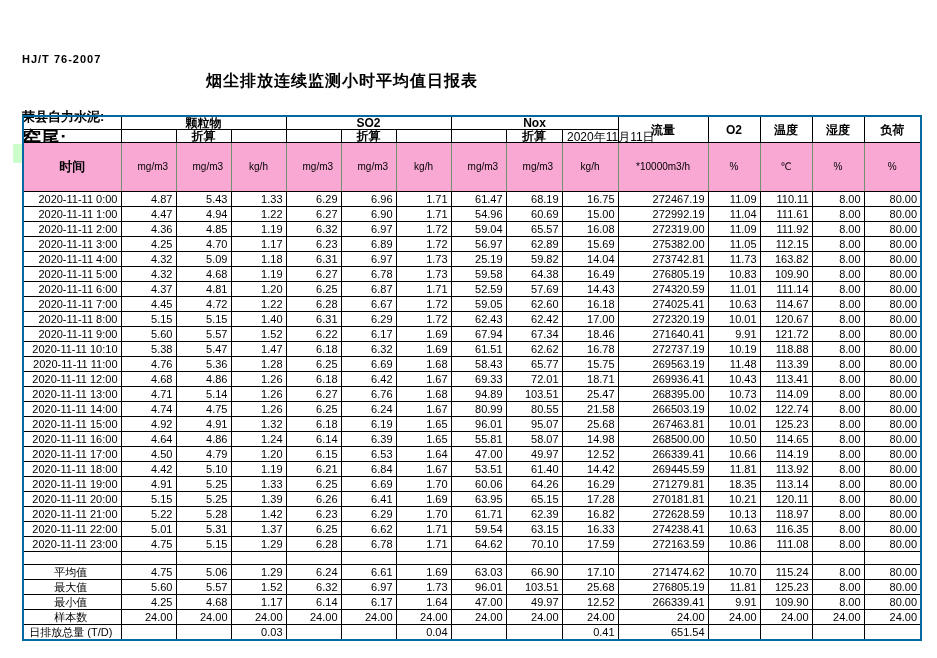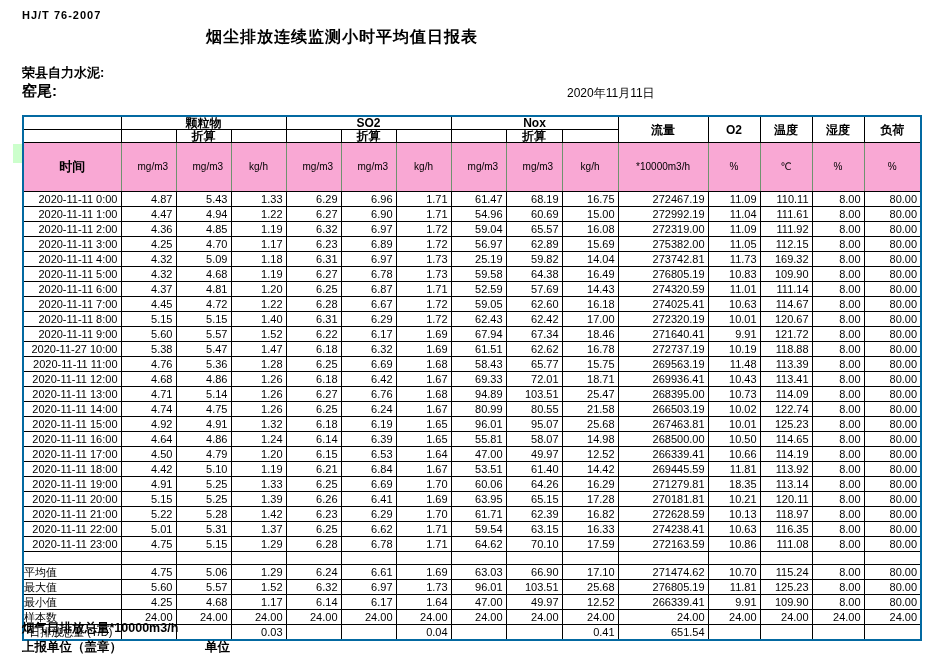--- a/index.html
+++ b/index.html
@@ -1,24 +1,24 @@
 <!DOCTYPE html>
 <html><head>
 <meta charset="utf-8">
 <style>
   html,body{margin:0;padding:0;}
   body{
     width:937px;height:658px;position:relative;background:#ffffff;color:#000;
     font-family:"Liberation Sans","DejaVu Sans",sans-serif;overflow:hidden;
   }
-  .abs{position:absolute;white-space:nowrap;}
+  .abs{position:absolute;white-space:nowrap;margin-top:44px;}
   .std-no{left:22px;top:9px;font-size:11px;font-weight:bold;letter-spacing:1px;}
   .title{left:206px;top:27px;font-size:16px;font-weight:bold;letter-spacing:1px;}
   .company{left:22px;top:64px;font-size:13px;font-weight:bold;}
-  .location{left:22px;top:82px;font-size:15px;font-weight:bold;}
+  .location{left:22px;top:82px;font-size:19px;font-weight:bold;}
   .date{left:567px;top:85px;font-size:12px;}
   .note{left:22px;top:620px;font-size:12.5px;font-weight:bold;text-align:right;}
   .report-unit{left:22px;top:639px;font-size:12.5px;font-weight:bold;}
   .unit{left:205px;top:639px;font-size:12.5px;font-weight:bold;}
 
   table.report{
     position:absolute;left:22px;top:115px;width:898px;
     border-collapse:collapse;table-layout:fixed;
     border:2px solid #0369a1;
   }
@@ -37,21 +37,21 @@
     background:#f9a8d4;
     text-align:center;padding:16px;
     font-size:10px;
     border-left-color:#6f936f;border-right-color:#6f936f;
   }
   tr.units td.tc{font-size:13px;font-weight:bold;}
   td.num{text-align:right;}
   td.tc{text-align:right;font-size:11px;}
   tr.spacer td{height:12px;line-height:12px;}
   tr.spacer td.nb{border-top:none;border-bottom:none;}
-  td.sum-label{text-align:left;font-size:12px;font-family:Liberation Serif, serif;}
+  td.sum-label{text-align:center;font-size:12px;font-family:Liberation Serif, serif;}
   td.left-label{text-align:center;font-size:12px;padding:0 0 0 1px;}
   .green-tab{position:absolute;left:13px;top:144px;width:9px;height:19px;background:#ccffcc;}
 </style>
 </head>
 <body>
 
 <div class="abs std-no">HJ/T  76-2007</div>
 <div class="abs title">烟尘排放连续监测小时平均值日报表</div>
 <div class="abs company">荣县自力水泥:</div>
 <div class="abs location">窑尾:</div>
@@ -192,21 +192,21 @@
         <td class="num">5.09</td>
         <td class="num">1.18</td>
         <td class="num">6.31</td>
         <td class="num">6.97</td>
         <td class="num">1.73</td>
         <td class="num">25.19</td>
         <td class="num">59.82</td>
         <td class="num">14.04</td>
         <td class="num">273742.81</td>
         <td class="num">11.73</td>
-        <td class="num">169.32</td>
+        <td class="num">163.82</td>
         <td class="num">8.00</td>
         <td class="num">80.00</td>
       </tr>
       <tr>
         <td class="tc">2020-11-11  5:00</td>
         <td class="num">4.32</td>
         <td class="num">4.68</td>
         <td class="num">1.19</td>
         <td class="num">6.27</td>
         <td class="num">6.78</td>
@@ -282,21 +282,21 @@
         <td class="num">67.94</td>
         <td class="num">67.34</td>
         <td class="num">18.46</td>
         <td class="num">271640.41</td>
         <td class="num">9.91</td>
         <td class="num">121.72</td>
         <td class="num">8.00</td>
         <td class="num">80.00</td>
       </tr>
       <tr>
-        <td class="tc">2020-11-27 10:00</td>
+        <td class="tc">2020-11-11 10:10</td>
         <td class="num">5.38</td>
         <td class="num">5.47</td>
         <td class="num">1.47</td>
         <td class="num">6.18</td>
         <td class="num">6.32</td>
         <td class="num">1.69</td>
         <td class="num">61.51</td>
         <td class="num">62.62</td>
         <td class="num">16.78</td>
         <td class="num">272737.19</td>

